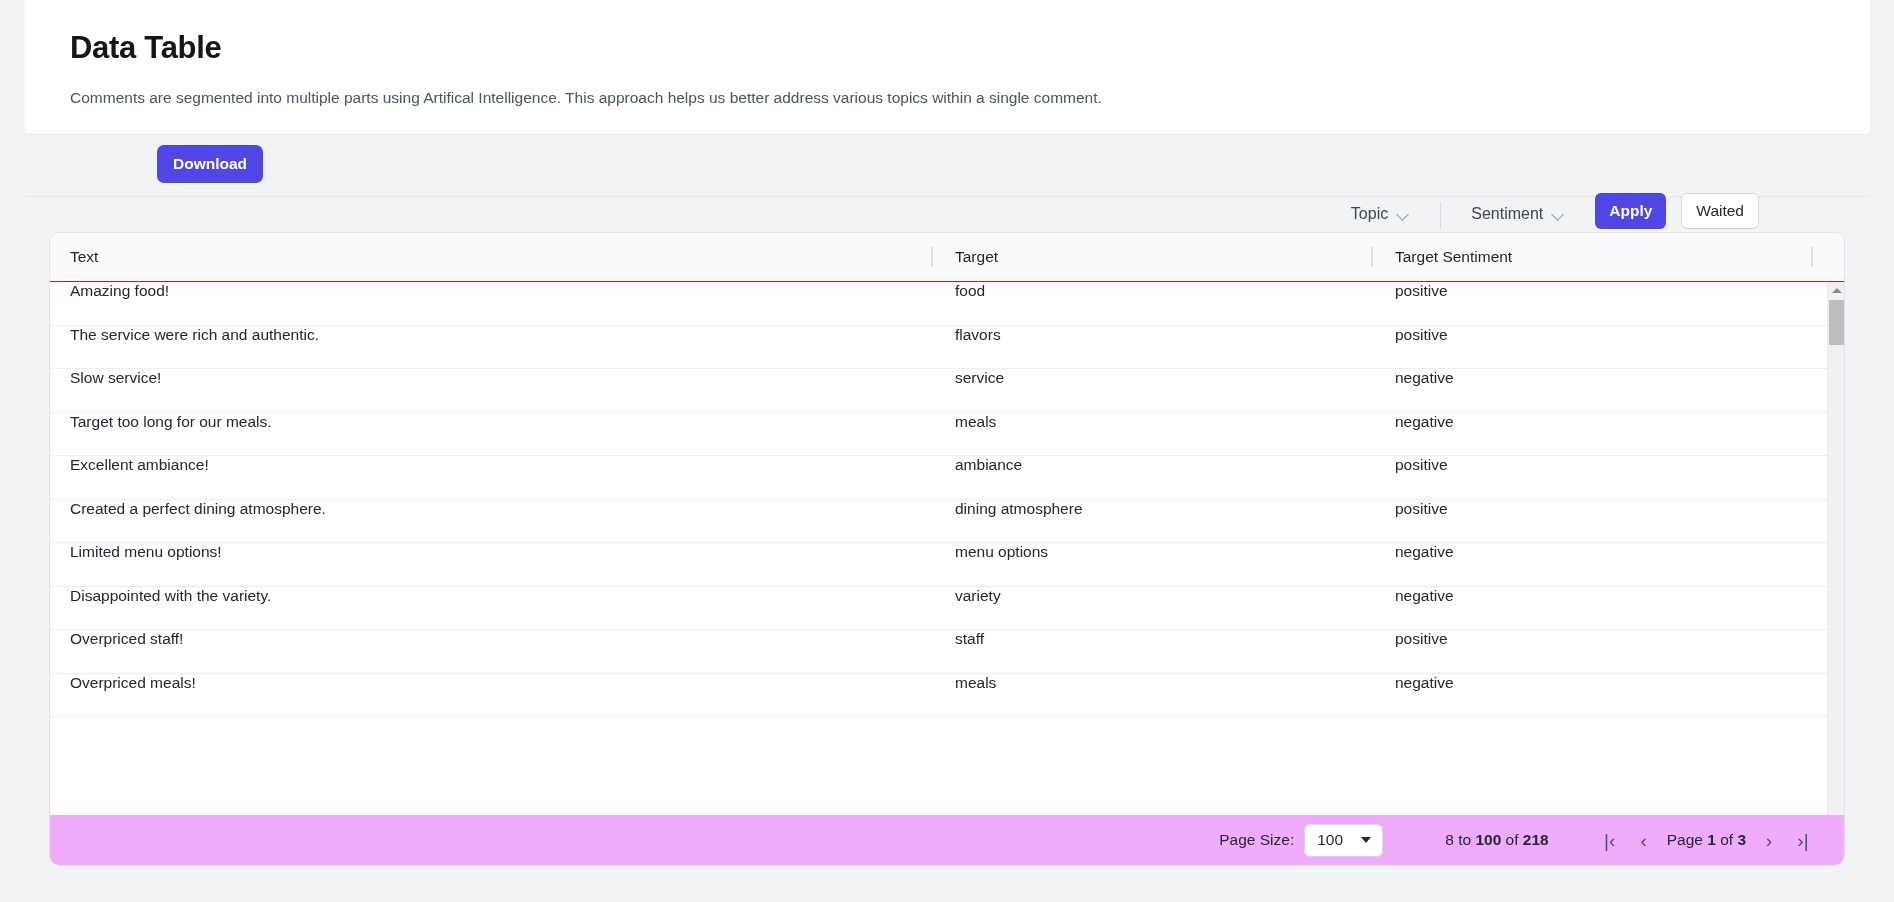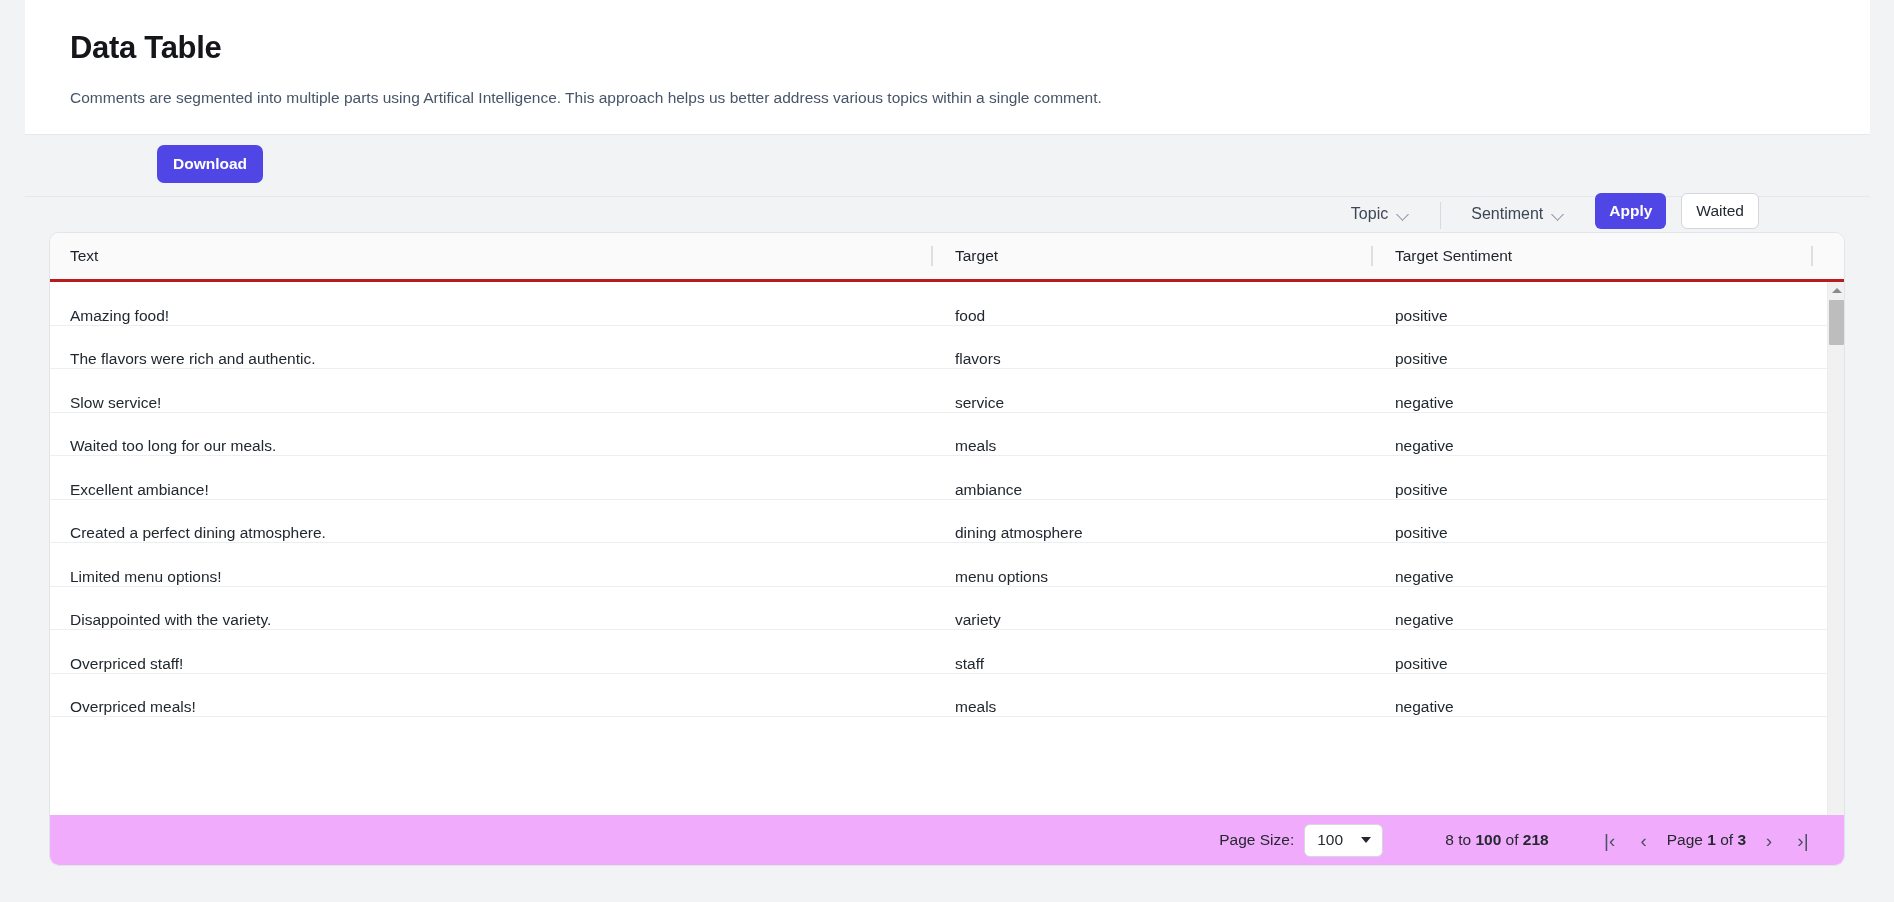--- a/index.html
+++ b/index.html
@@ -151,21 +151,21 @@
     height: 634px;
     background: #ffffff;
     border: 1px solid #e1e4e8;
     border-radius: 10px;
     overflow: hidden;
   }
   .thead {
     display: flex;
     height: 49px;
     background: #fafafa;
-    border-bottom: 3px solid #b91c1c;
+    border-bottom: 1px solid #b91c1c;
     align-items: center;
   }
   .th {
     font-size: 15.5px;
     color: #1d222b;
     display: flex;
     align-items: center;
     height: 100%;
   }
   .th-text   { width: 881px; padding-left: 20px; }
@@ -181,21 +181,21 @@
   }
 
   .tbody {
     position: relative;
     height: 584px;
     overflow: hidden;
   }
   .trow {
     display: flex;
     height: 43.5px;
-    align-items: flex-end;
+    align-items: flex-start;
     border-bottom: 1px solid #eceef0;
     font-size: 15.5px;
     color: #222830;
   }
   .td-text   { width: 881px; padding-left: 20px; }
   .td-target { width: 440px; padding-left: 24px; }
   .td-sent   { width: 440px; padding-left: 24px; }
 
   
   .vscroll {
@@ -339,31 +339,31 @@
     </div>
 
     <div class="tbody">
       <div id="rows">
           <div class="trow">
             <div class="td-text">Amazing food!</div>
             <div class="td-target">food</div>
             <div class="td-sent">positive</div>
           </div>
           <div class="trow">
-            <div class="td-text">The flavors were rich and authentic.</div>
+            <div class="td-text">The service were rich and authentic.</div>
             <div class="td-target">flavors</div>
             <div class="td-sent">positive</div>
           </div>
           <div class="trow">
             <div class="td-text">Slow service!</div>
             <div class="td-target">service</div>
             <div class="td-sent">negative</div>
           </div>
           <div class="trow">
-            <div class="td-text">Waited too long for our meals.</div>
+            <div class="td-text">Target too long for our meals.</div>
             <div class="td-target">meals</div>
             <div class="td-sent">negative</div>
           </div>
           <div class="trow">
             <div class="td-text">Excellent ambiance!</div>
             <div class="td-target">ambiance</div>
             <div class="td-sent">positive</div>
           </div>
           <div class="trow">
             <div class="td-text">Created a perfect dining atmosphere.</div>

